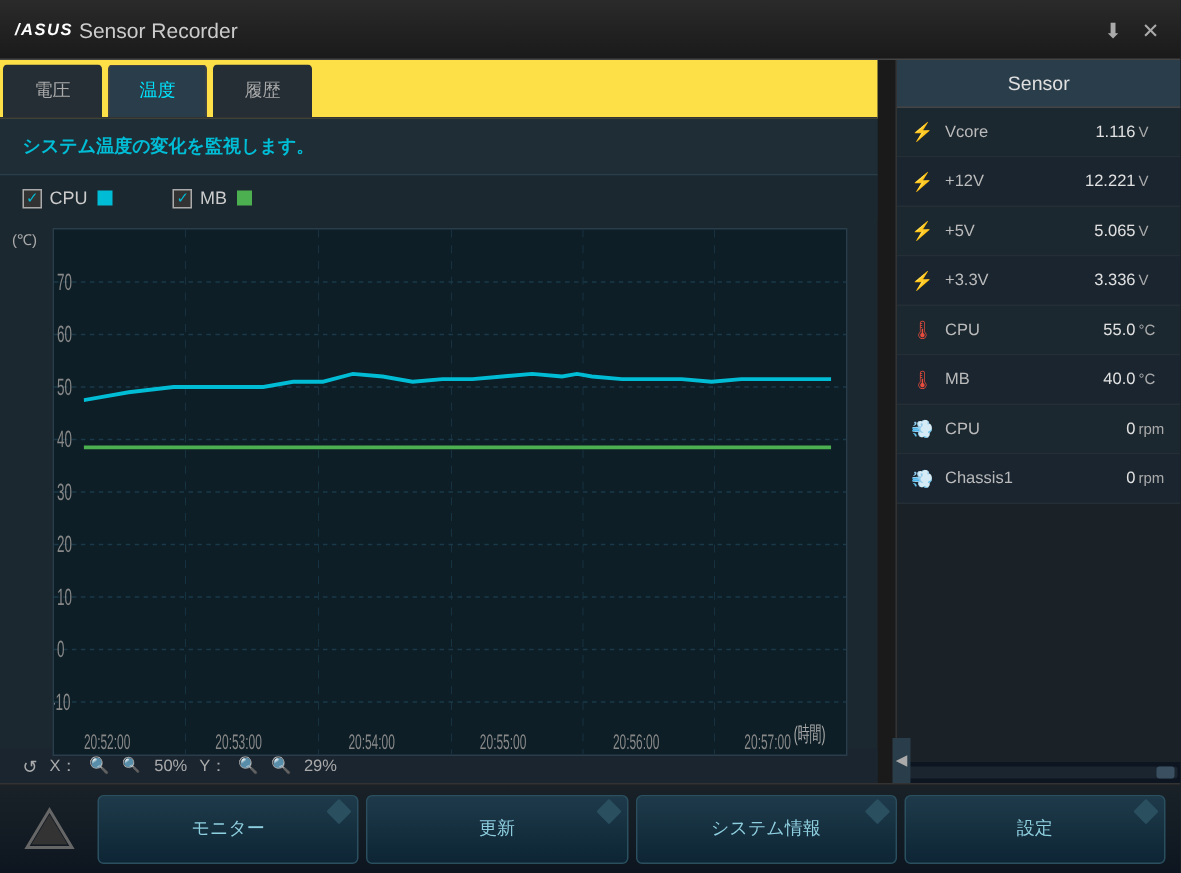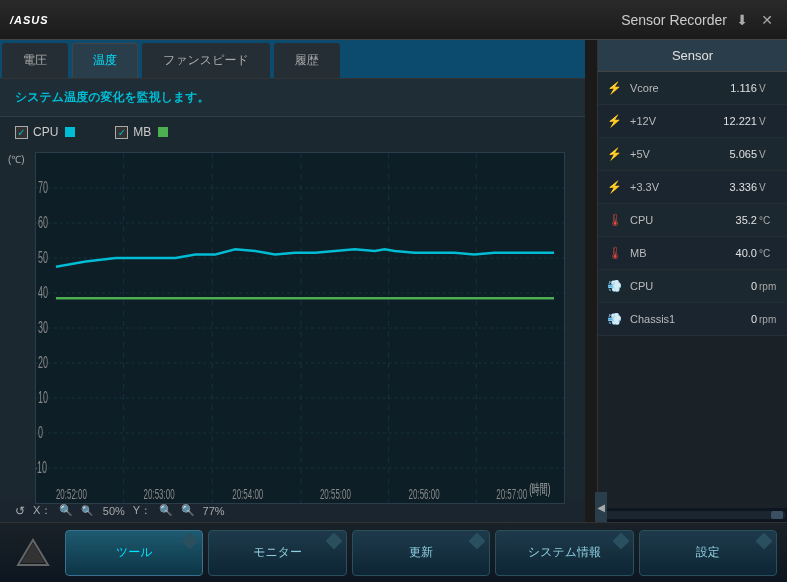--- a/index.html
+++ b/index.html
@@ -27,21 +27,20 @@
       font-weight: bold;
       font-size: 11px;
       font-style: italic;
       margin-right: 4px;
       letter-spacing: 1px;
     }
     #app-title {
       color: #ccc;
       font-size: 14px;
       flex: 1;
-      text-align: right;
     }
     .title-btn {
       width: 20px;
       height: 20px;
       display: flex;
       align-items: center;
       justify-content: center;
       cursor: pointer;
       color: #aaa;
       font-size: 14px;
@@ -59,21 +58,21 @@
       flex: 1;
       background: #1c2830;
       display: flex;
       flex-direction: column;
       position: relative;
     }
 
     
     #tabs {
       display: flex;
-      background: #0c4a6e;
+      background: #fde047;
       border-bottom: 1px solid #333;
     }
     .tab {
       padding: 8px 20px;
       cursor: pointer;
       color: #aaa;
       border: 1px solid transparent;
       font-size: 12px;
       background: #252e35;
       margin: 3px 2px 0;
@@ -303,21 +302,20 @@
   <div class="title-btn">✕</div>
 </div>
 
 <div id="main-container">
 
   <div id="left-panel">
 
     <div id="tabs">
       <div class="tab">電圧</div>
       <div class="tab active">温度</div>
-      <div class="tab">ファンスピード</div>
       <div class="tab">履歴</div>
     </div>
 
     <div id="description">システム温度の変化を監視します。</div>
 
     <div id="chart-controls">
       <div class="chart-checkbox">
         <div class="checkbox-icon">✓</div>
         <span>CPU</span>
         <div class="color-dot-cyan"></div>
@@ -378,21 +376,21 @@
 
     <div id="chart-bottom">
       <span class="zoom-ctrl">↺</span>
       <span>X：</span>
       <span class="zoom-ctrl" style="font-size:11px;">🔍</span>
       <span class="zoom-ctrl" style="font-size:11px; transform:scale(0.9);">🔍</span>
       <span>50%</span>
       <span>Y：</span>
       <span class="zoom-ctrl" style="font-size:11px;">🔍</span>
       <span class="zoom-ctrl" style="font-size:11px;">🔍</span>
-      <span>77%</span>
+      <span>29%</span>
     </div>
 
   </div>
 
   <div id="collapse-btn" style="position:relative; background:#2a3d4a; color:#aaa; width:12px; height:30px; display:flex; align-items:center; justify-content:center; cursor:pointer; font-size:10px; align-self:center;">◀</div>
 
   <div id="right-panel">
     <div id="sensor-header">Sensor</div>
     <div id="sensor-list">
 
@@ -416,21 +414,21 @@
       </div>
       <div class="sensor-row">
         <div class="sensor-icon" style="color:#f5a623;">⚡</div>
         <span class="sensor-name">+3.3V</span>
         <span class="sensor-value">3.336</span>
         <span class="sensor-unit">V</span>
       </div>
       <div class="sensor-row">
         <div class="sensor-icon" style="color:#e74c3c;">🌡</div>
         <span class="sensor-name">CPU</span>
-        <span class="sensor-value">35.2</span>
+        <span class="sensor-value">55.0</span>
         <span class="sensor-unit">°C</span>
       </div>
       <div class="sensor-row">
         <div class="sensor-icon" style="color:#e74c3c;">🌡</div>
         <span class="sensor-name">MB</span>
         <span class="sensor-value">40.0</span>
         <span class="sensor-unit">°C</span>
       </div>
       <div class="sensor-row">
         <div class="sensor-icon" style="color:#3498db;">💨</div>
@@ -456,24 +454,20 @@
 
 </div>
 
 <div id="bottom-nav">
   <div id="asus-logo-bottom" style="width:45px; display:flex; align-items:center; justify-content:center;">
     <svg width="40" height="35" viewBox="0 0 40 35">
       <polygon points="5,30 20,5 35,30" fill="none" stroke="#666" stroke-width="2"></polygon>
       <polygon points="8,28 20,8 32,28" fill="#333"></polygon>
     </svg>
   </div>
-  <div class="nav-btn active">
-    <div class="nav-btn-icon"></div>
-    <span>ツール</span>
-  </div>
   <div class="nav-btn">
     <div class="nav-btn-icon"></div>
     <span>モニター</span>
   </div>
   <div class="nav-btn">
     <div class="nav-btn-icon"></div>
     <span>更新</span>
   </div>
   <div class="nav-btn">
     <div class="nav-btn-icon"></div>

